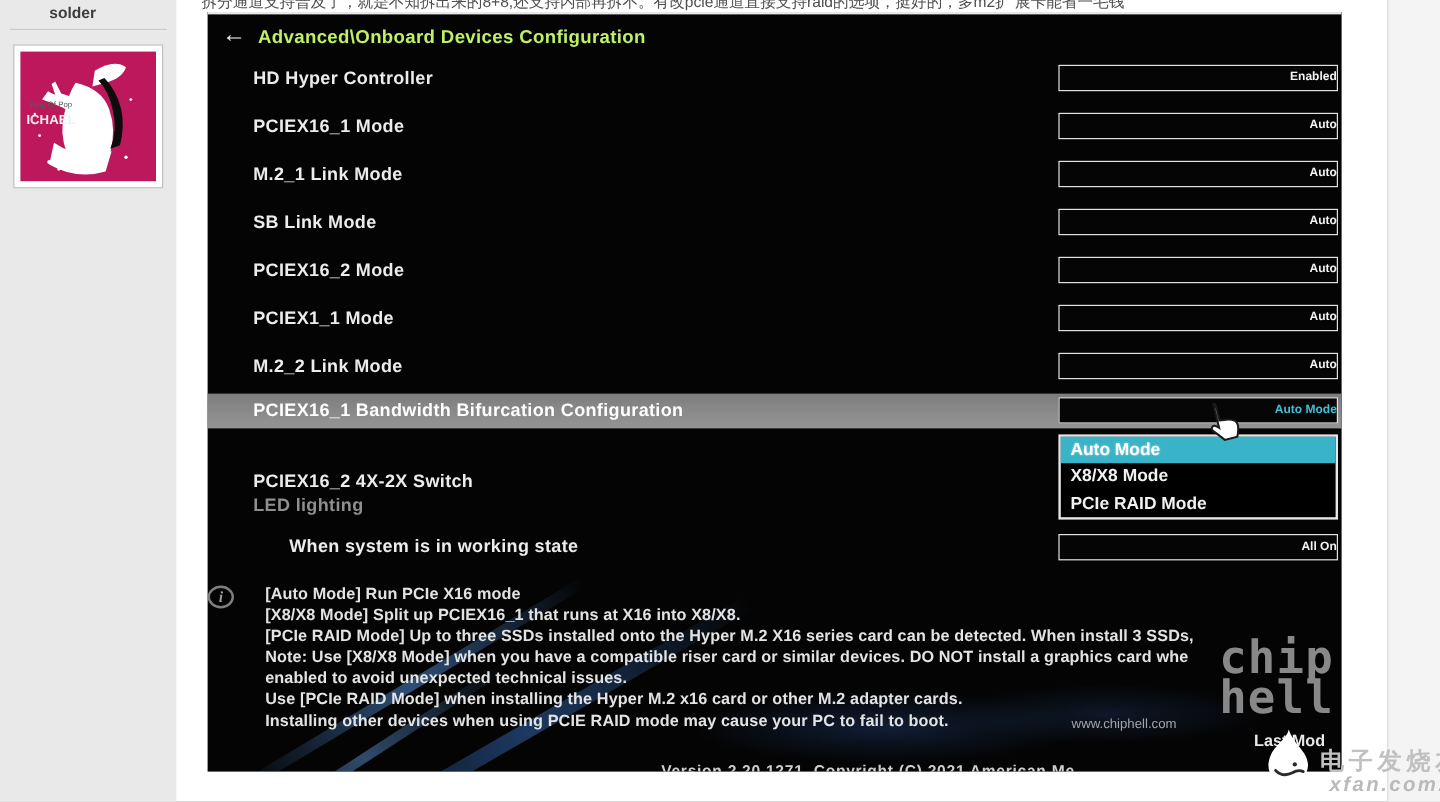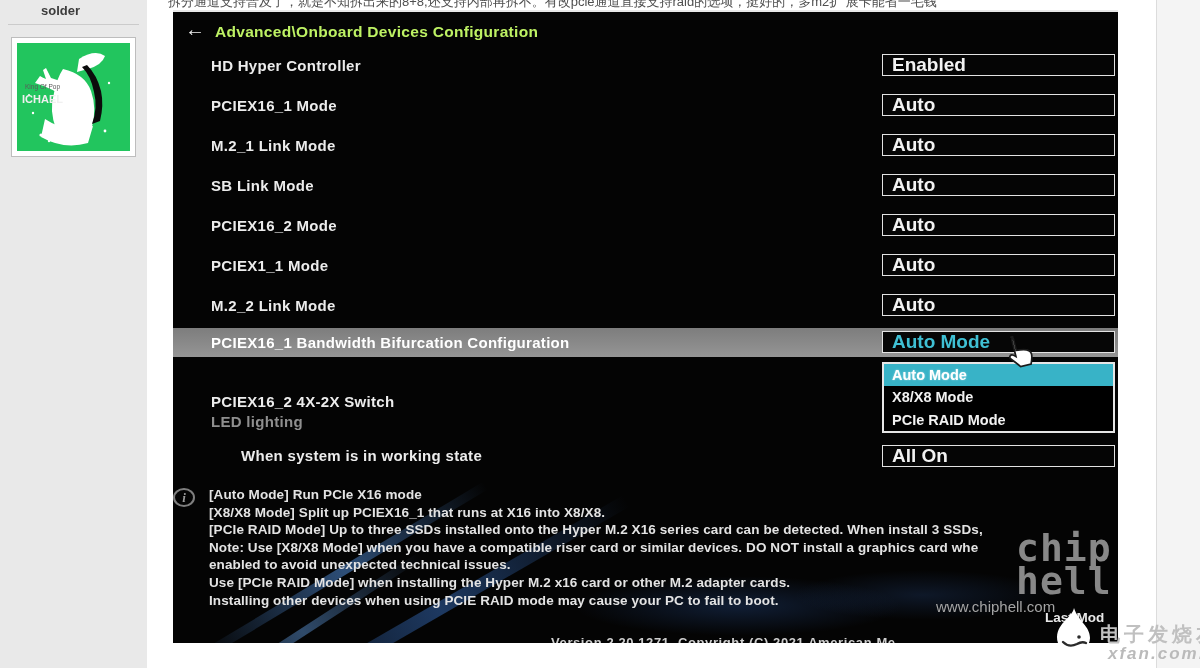--- a/index.html
+++ b/index.html
@@ -5,61 +5,61 @@
   * { margin:0; padding:0; box-sizing:border-box; }
   html,body { width:1200px; height:668px; overflow:hidden; background:#ffffff;
     font-family:"Liberation Sans","DejaVu Sans",sans-serif; }
   .abs { position:absolute; }
 
   
   #sidebar { left:0; top:0; width:147px; height:668px; background:#e9e9e9; }
   #username { left:14px; top:3px; font-size:13px; font-weight:bold; color:#3c3c3c;margin-left:27px; }
   #side-divider { left:8px; top:24px; width:131px; height:1px; background:#cbcbcb; }
   #avatar { left:11px; top:37px; width:125px; height:120px; background:#ffffff; border:1px solid #bdbdbd; }
-  #avatar-inner { position:absolute; left:5px; top:5px; right:5px; bottom:5px; background:#22c55e; overflow:hidden; }
+  #avatar-inner { position:absolute; left:5px; top:5px; right:5px; bottom:5px; background:#be185d; overflow:hidden; }
   #avatar-inner svg { position:absolute; left:0; top:0; width:100%; height:100%; }
 
   #top-comment { left:168px; top:-6px; width:1000px; font-size:13px; color:#4f4f4f;
     line-height:15px; white-space:nowrap; overflow:hidden; }
 
   #right-panel { left:1156px; top:0; width:44px; height:668px; background:#f4f4f4; border-left:1px solid #dcdcdc; }
 
   
   #bios { left:173px; top:10px; width:945px; height:633px; background:#040404; overflow:hidden; }
   #bios-topline { left:0; top:0; width:945px; height:2px; background:#e8e8e8; z-index:5; }
 
   #back-arrow { left:12px; top:8px; font-size:20px; font-weight:bold; color:#efefef; z-index:2; }
   #bios-title { left:42px; top:13px; font-size:15.5px; font-weight:bold; color:#bef264; letter-spacing:.3px; z-index:2; }
 
   .row-label { position:absolute; left:38px; font-size:15px; font-weight:bold; color:#ececec;
     letter-spacing:.3px; z-index:2; white-space:nowrap; }
   .vbox { position:absolute; left:709px; width:233px; height:22px; border:1px solid #e2e2e2;
-    color:#f2f2f2; font-weight:bold; font-size:19px; line-height:20px; padding-left:9px;
-    background:rgba(8,8,8,.4); z-index:2; }
+    color:#f2f2f2; font-weight:bold; font-size:10px; line-height:20px; padding-left:9px;
+    background:rgba(8,8,8,.4); z-index:2;text-align:right; }
 
   #hbar { left:0; top:318px; width:945px; height:29px; background:linear-gradient(#7d7d7d,#959595); z-index:1; }
   #hbar-label { left:38px; top:324px; color:#ffffff; }
   #hval { top:321px; background:#060606; color:#3fc0d4; }
 
   #dropdown { left:709px; top:352px; width:233px; height:71px; border:2px solid #e6e6e6; background:#000; z-index:4; }
   .dd-opt { height:22.3px; line-height:22.3px; padding-left:8px; font-size:14.5px; font-weight:bold; color:#f1f1f1; }
   .dd-opt.selected { background:#38b3c7; color:#ffffff; text-shadow:0 0 2px rgba(255,255,255,.55); }
 
   #cursor { left:826px; top:322px; width:38px; height:40px; z-index:6; }
 
   .disabled-label { color:#8f8f8f !important; }
 
   #info-icon { left:0px; top:478px; width:22px; height:19px; border:2px solid #7e7e7e; border-radius:50%;
     color:#9a9a9a; font-family:"Liberation Serif",serif; font-style:italic; font-weight:bold;
     font-size:13px; text-align:center; line-height:15px; z-index:2; }
   #help { left:36px; top:476px; width:906px; z-index:2; }
   #help div { font-size:13.5px; font-weight:bold; color:#e3e3e3; line-height:17.6px; white-space:nowrap;
-    overflow:hidden; letter-spacing:.1px; }
+    overflow:hidden; letter-spacing:.1px;margin-left:12px; }
 
-  #site-watermark { left:720px; top:588px; font-size:15px; color:#a5a5a5; z-index:3;margin-left:43px; }
+  #site-watermark { left:720px; top:588px; font-size:11px; color:#a5a5a5; z-index:3; }
   #chiphell-logo { left:843px; top:522px; z-index:2; font-family:"DejaVu Sans Mono","Liberation Mono",monospace;
     font-size:38px; font-weight:bold; color:#a9a9a9; opacity:.8; line-height:.88; letter-spacing:1px; }
   #last-modified { left:872px; top:600px; font-size:13.5px; font-weight:bold; color:#e9e9e9; z-index:3; }
   #version-line { left:378px; top:625px; font-size:13px; font-weight:bold; color:#cfcfcf;
     letter-spacing:.6px; white-space:nowrap; z-index:2;text-align:center; }
 
   
   .streak { position:absolute; z-index:0; }
   #s1 { left:6px; top:556px; width:330px; height:9px; transform:rotate(-31deg);
     background:linear-gradient(90deg,rgba(60,120,200,0),rgba(80,140,215,.55),rgba(60,120,200,0)); }

